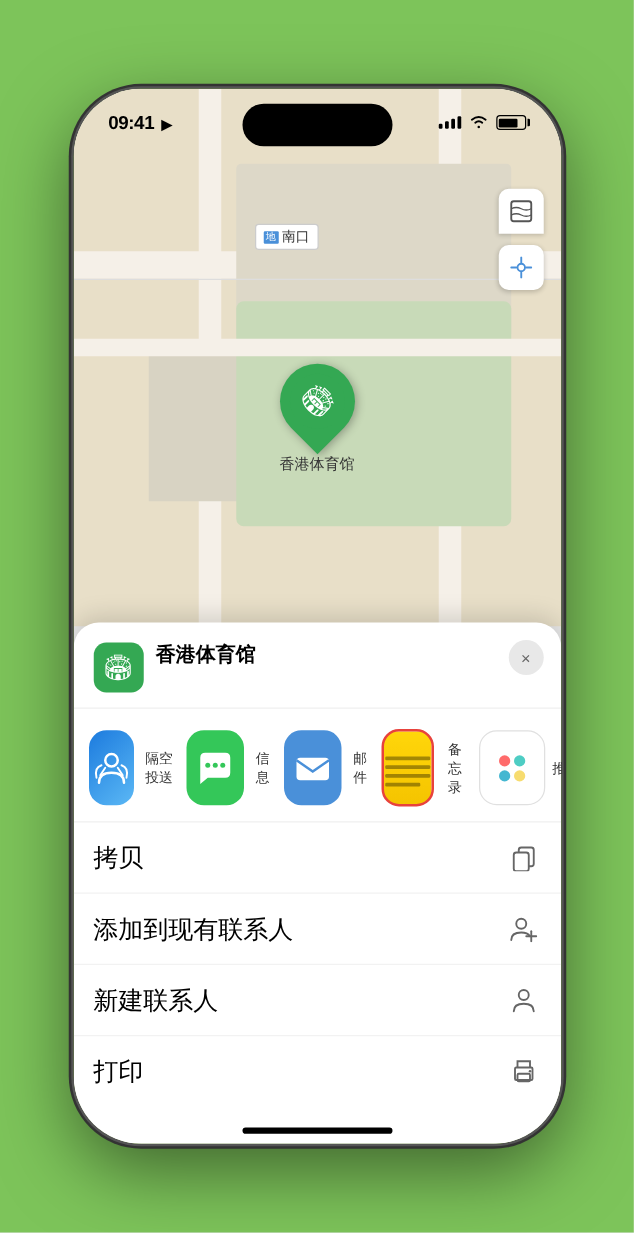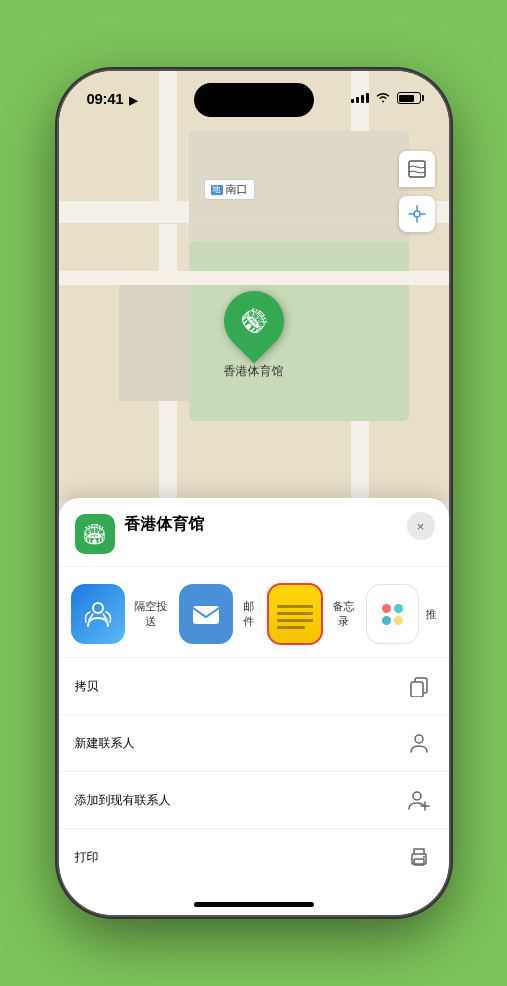--- a/index.html
+++ b/index.html
@@ -414,21 +414,21 @@
       padding: 14px 16px;
       border-bottom: 1px solid #f2f2f2;
     }
 
     .action-item:last-child {
       border-bottom: none;
       align-items: center;
     }
 
     .action-text {
-      font-size: 12px;
+      font-size: 20px;
       color: #000;
     }
 
     .action-icon {
       width: 28px;
       height: 28px;
       display: flex;
       align-items: center;
       justify-content: center;
       color: #666;
@@ -551,20 +551,31 @@
             <svg width="32" height="32" viewBox="0 0 32 32">
               <circle cx="16" cy="10" r="5" fill="none" stroke="white" stroke-width="2"></circle>
               <path d="M6 28 Q6 20 16 20 Q26 20 26 28" fill="none" stroke="white" stroke-width="2" stroke-linecap="round"></path>
               <path d="M11 16 L7 22 M21 16 L25 22" stroke="white" stroke-width="1.5" stroke-linecap="round"></path>
               <path d="M8 14 Q2 16 4 24 M24 14 Q30 16 28 24" fill="none" stroke="white" stroke-width="1.5" stroke-linecap="round"></path>
             </svg>
           </div>
           <div class="share-label">隔空投送</div>
         </div>
 
+        <div class="share-item">
+          <div class="share-icon-wrap messages">
+            <svg width="32" height="32" viewBox="0 0 32 32">
+              <path d="M4 8 Q4 4 8 4 L24 4 Q28 4 28 8 L28 20 Q28 24 24 24 L10 24 L4 29 L4 8" fill="white"></path>
+              <circle cx="10" cy="14" r="2" fill="#34c759"></circle>
+              <circle cx="16" cy="14" r="2" fill="#34c759"></circle>
+              <circle cx="22" cy="14" r="2" fill="#34c759"></circle>
+            </svg>
+          </div>
+          <div class="share-label">信息</div>
+        </div>
 
         <div class="share-item">
           <div class="share-icon-wrap mail">
             <svg width="32" height="32" viewBox="0 0 32 32">
               <rect x="3" y="8" width="26" height="18" rx="3" fill="white"></rect>
               <path d="M3 10 L16 19 L29 10" fill="none" stroke="#4a90d9" stroke-width="2"></path>
             </svg>
           </div>
           <div class="share-label">邮件</div>
         </div>
@@ -605,37 +616,37 @@
           <span class="action-text">拷贝</span>
           <div class="action-icon">
             <svg width="22" height="22" viewBox="0 0 22 22">
               <rect x="7" y="3" width="12" height="15" rx="2" fill="none" stroke="#666" stroke-width="1.5"></rect>
               <rect x="3" y="7" width="12" height="15" rx="2" fill="white" stroke="#666" stroke-width="1.5"></rect>
             </svg>
           </div>
         </div>
 
         <div class="action-item">
-          <span class="action-text">新建联系人</span>
-          <div class="action-icon">
-            <svg width="22" height="22" viewBox="0 0 22 22">
-              <circle cx="11" cy="7" r="4" fill="none" stroke="#666" stroke-width="1.5"></circle>
-              <path d="M3 20 Q3 14 11 14 Q19 14 19 20" fill="none" stroke="#666" stroke-width="1.5" stroke-linecap="round"></path>
-            </svg>
-          </div>
-        </div>
-
-        <div class="action-item">
           <span class="action-text">添加到现有联系人</span>
           <div class="action-icon">
             <svg width="22" height="22" viewBox="0 0 22 22">
               <circle cx="9" cy="7" r="4" fill="none" stroke="#666" stroke-width="1.5"></circle>
               <path d="M1 20 Q1 14 9 14 Q14 14 16 17" fill="none" stroke="#666" stroke-width="1.5" stroke-linecap="round"></path>
               <line x1="17" y1="13" x2="17" y2="21" stroke="#666" stroke-width="1.5" stroke-linecap="round"></line>
               <line x1="13" y1="17" x2="21" y2="17" stroke="#666" stroke-width="1.5" stroke-linecap="round"></line>
+            </svg>
+          </div>
+        </div>
+
+        <div class="action-item">
+          <span class="action-text">新建联系人</span>
+          <div class="action-icon">
+            <svg width="22" height="22" viewBox="0 0 22 22">
+              <circle cx="11" cy="7" r="4" fill="none" stroke="#666" stroke-width="1.5"></circle>
+              <path d="M3 20 Q3 14 11 14 Q19 14 19 20" fill="none" stroke="#666" stroke-width="1.5" stroke-linecap="round"></path>
             </svg>
           </div>
         </div>
 
 
         <div class="action-item">
           <span class="action-text">打印</span>
           <div class="action-icon">
             <svg width="22" height="22" viewBox="0 0 22 22">
               <rect x="4" y="8" width="14" height="10" rx="1" fill="none" stroke="#666" stroke-width="1.5"></rect>

